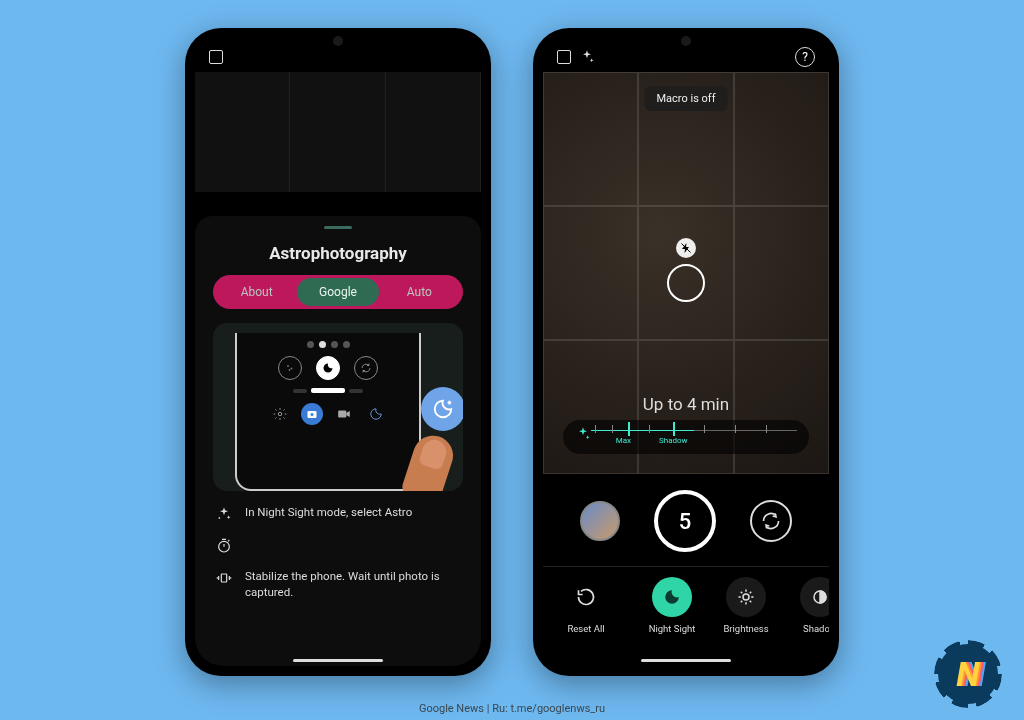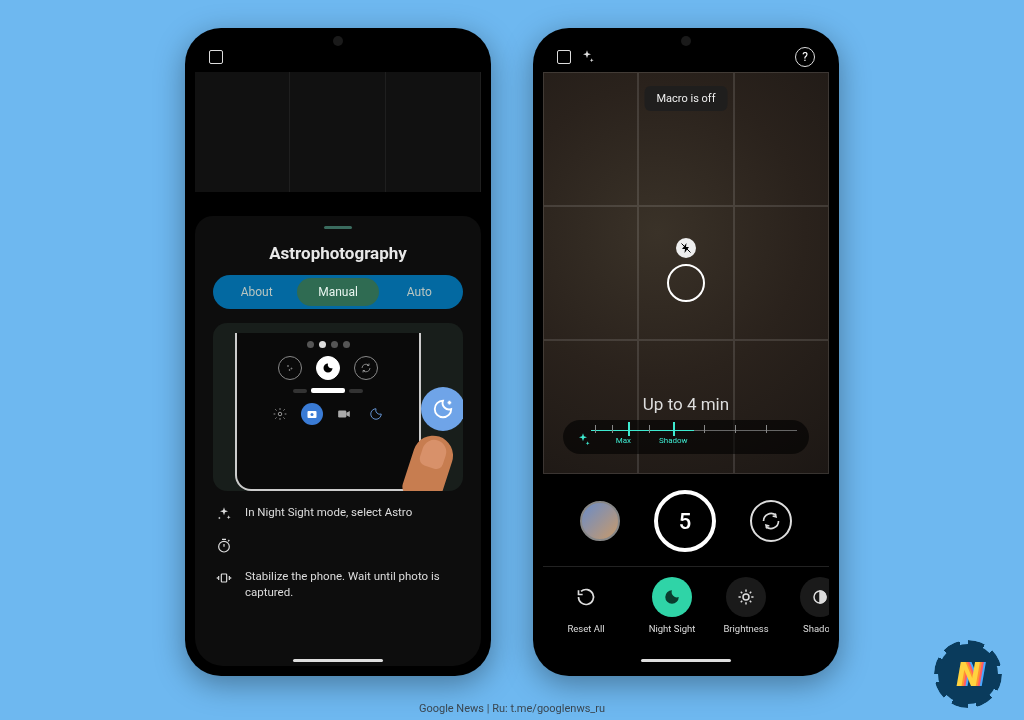--- a/index.html
+++ b/index.html
@@ -88,21 +88,21 @@
   }
   .sheet-title {
     text-align: center;
     font-size: 17px;
     font-weight: 700;
     color: #e8e8e8;
     margin-bottom: 12px;
   }
   .tabs {
     display: flex;
-    background: #0369a1;
+    background: #be185d;
     border-radius: 22px;
     padding: 3px;
     margin: 0 4px 14px;
     justify-content: flex-end;
   }
   .tab {
     flex: 1;
     text-align: center;
     font-size: 12px;
     padding: 7px 0;
@@ -168,21 +168,21 @@
   .toast{
     position:absolute;top:14px;left:50%;transform:translateX(-50%);
     background:rgba(30,30,30,0.9);color:#eee;font-size:11px;
     padding:6px 12px;border-radius:6px;
   }
   .focus-area{position:absolute;top:166px;left:50%;transform:translateX(-50%);}
   .flash-badge{width:20px;height:20px;background:#eee;border-radius:50%;margin:0 auto 6px;display:flex;align-items:center;justify-content:center;}
   .focus-ring{width:38px;height:38px;border:2px solid #fff;border-radius:50%;}
   .exposure-area{position:absolute;bottom:20px;left:20px;right:20px;text-align:center;}
   .exposure-label{font-size:17px;color:#ddd;margin-bottom:6px;}
-  .exposure-pill{background:rgba(0,0,0,0.6);border-radius:18px;padding:6px 12px;display:flex;align-items:flex-end;gap:0;}
+  .exposure-pill{background:rgba(0,0,0,0.6);border-radius:18px;padding:6px 12px;display:flex;align-items:flex-start;gap:0;}
   .exp-sparkle{width:16px;height:16px;}
   .scale{flex:1;position:relative;height:22px;}
   .scale-line{position:absolute;top:4px;left:0;right:0;height:1px;background:linear-gradient(90deg,#3eead0 0%,#3eead0 50%,#666 50%,#666 100%);}
   .scale-tick{position:absolute;top:-1px;width:1px;height:8px;background:#888;}
   .scale-tick.big{height:14px;top:-4px;width:2px;background:#3eead0;}
   .scale-lbl{position:absolute;top:10px;font-size:8px;color:#3eead0;}
 
   .controls{
     position:absolute;top:436px;left:0;right:0;bottom:0;background:#000;
   }
@@ -235,21 +235,21 @@
       <div class="viewfinder-top">
         <div></div>
           <div></div>
           <div></div>
       </div>
       <div class="sheet">
         <div class="grab"></div>
         <div class="sheet-title">Astrophotography</div>
         <div class="tabs">
           <div class="tab">About</div>
-          <div class="tab active">Manual</div>
+          <div class="tab active">Google</div>
           <div class="tab">Auto</div>
         </div>
         <div class="illus">
           <div class="mini-device">
             <div class="dots">
                 <div class="dot"></div>
                 <div class="dot on"></div>
                 <div class="dot"></div>
                 <div class="dot"></div>
               </div>

